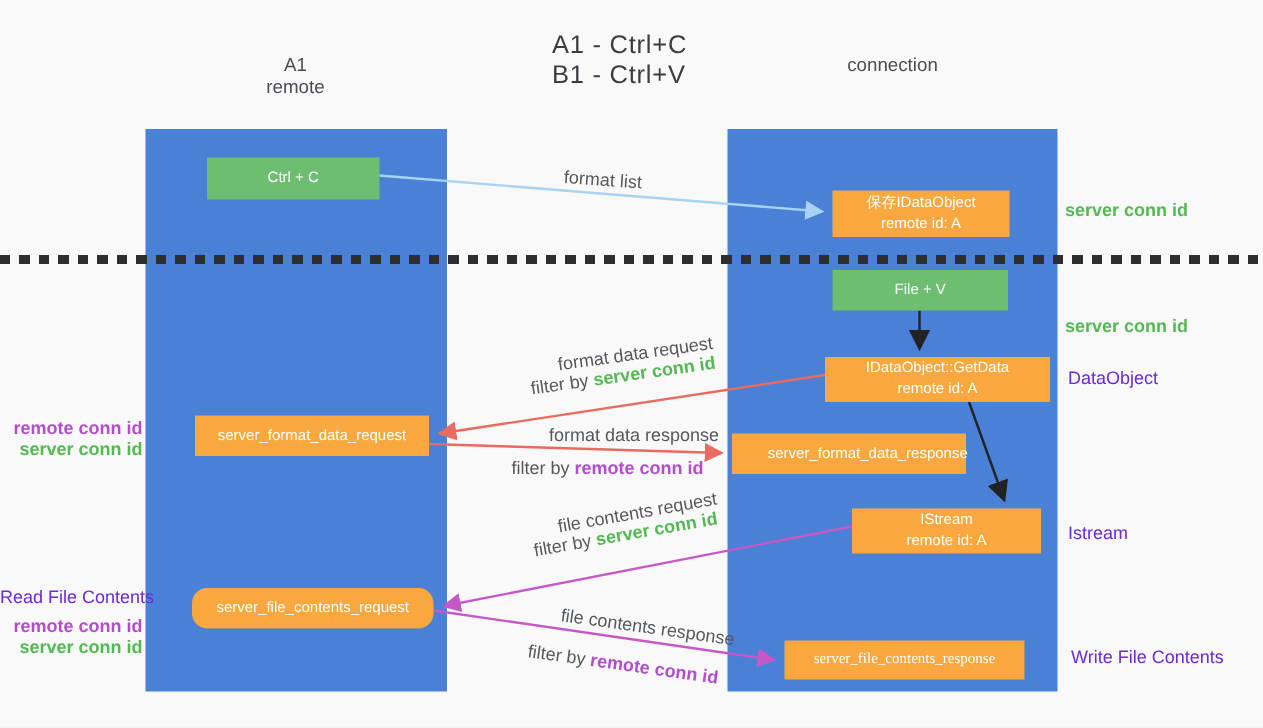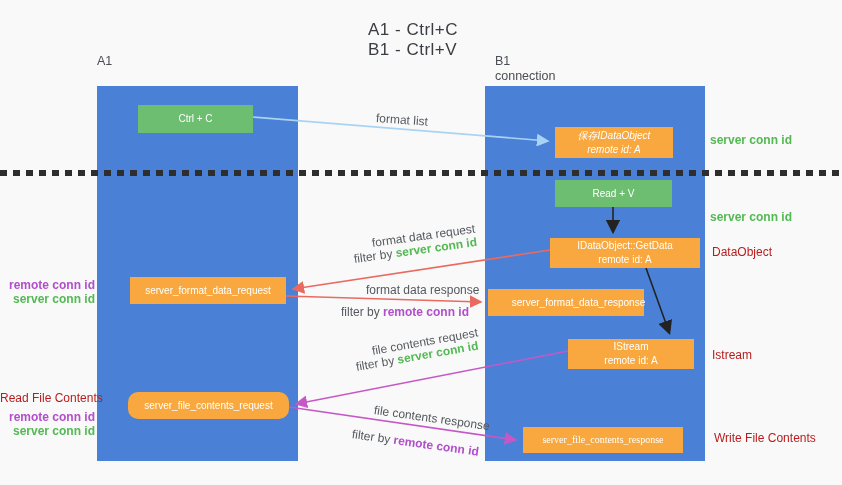--- a/index.html
+++ b/index.html
@@ -5,40 +5,40 @@
   html,body{margin:0;padding:0;}
   body{background:#e8e8e8;font-family:"Liberation Sans", sans-serif;}
   .stage{position:relative;width:842px;height:485px;background:#f9f9f9;overflow:hidden;
          font-family:"Liberation Sans", sans-serif;color:#3c3f43;}
   .abs{position:absolute;}
 
   
   .title{left:368px;top:10px;font-size:17px;line-height:20px;color:#3a3d41;letter-spacing:.5px;margin-top:10px;}
 
   
-  .col-head{top:54px;width:200px;text-align:left;font-size:12.5px;line-height:15px;color:#4a4d52;}
+  .col-head{top:36px;width:200px;text-align:center;font-size:12.5px;line-height:15px;color:#4a4d52;}
   .col-head.a1{left:97px;}
   .col-head.b1{left:495px;width:200px;}
 
   
   .column{top:86px;height:375px;background:#4a80d6;}
   .column.a1{left:97px;width:201px;}
   .column.b1{left:485px;width:220px;}
 
   
   .dotted{left:0;top:170px;width:842px;height:6px;
     background:repeating-linear-gradient(90deg,#2e2e2e 0 7px,transparent 7px 13px);}
 
   
   .node{display:flex;align-items:center;justify-content:center;flex-direction:column;
         color:#ffffff;font-size:10px;line-height:14px;text-align:center;box-sizing:border-box;}
   .green{background:#6ebe71;}
   .orange{background:#f8a83e;}
   .n-ctrlc{left:138px;top:105px;width:115px;height:28px;}
-  .n-save{left:555px;top:127px;width:118px;height:31px;font-style:italic;}
+  .n-save{left:555px;top:127px;width:118px;height:31px;}
   .n-ctrlv{left:555px;top:180px;width:117px;height:27px;}
   .n-getdata{left:550px;top:238px;width:150px;height:30px;}
   .n-freq{left:130px;top:277px;width:156px;height:27px;}
   .n-fres{left:488px;top:289px;width:156px;height:27px;padding-left:25px;}
   .n-istream{left:568px;top:339px;width:126px;height:30px;}
   .n-fileq{left:128px;top:392px;width:161px;height:27px;border-radius:10px;}
   .n-files{left:523px;top:427px;width:160px;height:26px;font-family:Liberation Serif, serif;}
 
   
   .albl{font-size:12px;color:#55595e;white-space:nowrap;transform-origin:left center;}
@@ -49,21 +49,21 @@
   .l-fdres-f{left:341px;top:305px;}
   .l-fcreq{left:372px;top:344px;transform:rotate(-10deg);}
   .l-fcreq-f{left:356px;top:360px;transform:rotate(-10deg);}
   .l-fcres{left:374px;top:403px;transform:rotate(8deg);}
   .l-fcres-f{left:352px;top:427px;transform:rotate(8deg);}
 
   
   .side{font-size:12px;white-space:nowrap;}
   .gtxt{color:#53b953;font-weight:bold;}
   .ptxt{color:#b24ecb;font-weight:bold;}
-  .dtxt{color:#b91c1c;}
+  .dtxt{color:#6d28d9;}
   .s-scid1{left:710px;top:133px;}
   .s-scid2{left:710px;top:210px;}
   .s-dataobject{left:712px;top:245px;}
   .s-istream{left:712px;top:348px;}
   .s-write{left:714px;top:431px;}
   .leftgrp{width:95px;text-align:right;line-height:14px;}
   .s-left1{left:0px;top:278px;}
   .s-read{left:0px;top:391px;}
   .s-left2{left:0px;top:410px;}
 
@@ -74,23 +74,23 @@
 
 <div class="stage">
 
   <div class="abs title">
     <div>A1 - Ctrl+C</div>
     <div>B1 - Ctrl+V</div>
   </div>
 
   <div class="abs col-head a1">
     <div>A1</div>
+    <div>remote</div>
   </div>
   <div class="abs col-head b1">
-    <div>B1</div>
     <div>connection</div>
   </div>
 
   <div class="abs column a1"></div>
   <div class="abs column b1"></div>
 
   <div class="abs dotted"></div>
 
   <svg class="arrows" width="842" height="485">
     <defs>
@@ -117,21 +117,21 @@
   </svg>
 
   <div class="abs node green n-ctrlc">
     <div>Ctrl + C</div>
   </div>
   <div class="abs node orange n-save">
     <div>保存IDataObject</div>
     <div>remote id: A</div>
   </div>
   <div class="abs node green n-ctrlv">
-    <div>Read + V</div>
+    <div>File + V</div>
   </div>
   <div class="abs node orange n-getdata">
     <div>IDataObject::GetData</div>
     <div>remote id: A</div>
   </div>
   <div class="abs node orange n-freq">
     <div>server_format_data_request</div>
   </div>
   <div class="abs node orange n-fres">
     <div>server_format_data_response</div>

